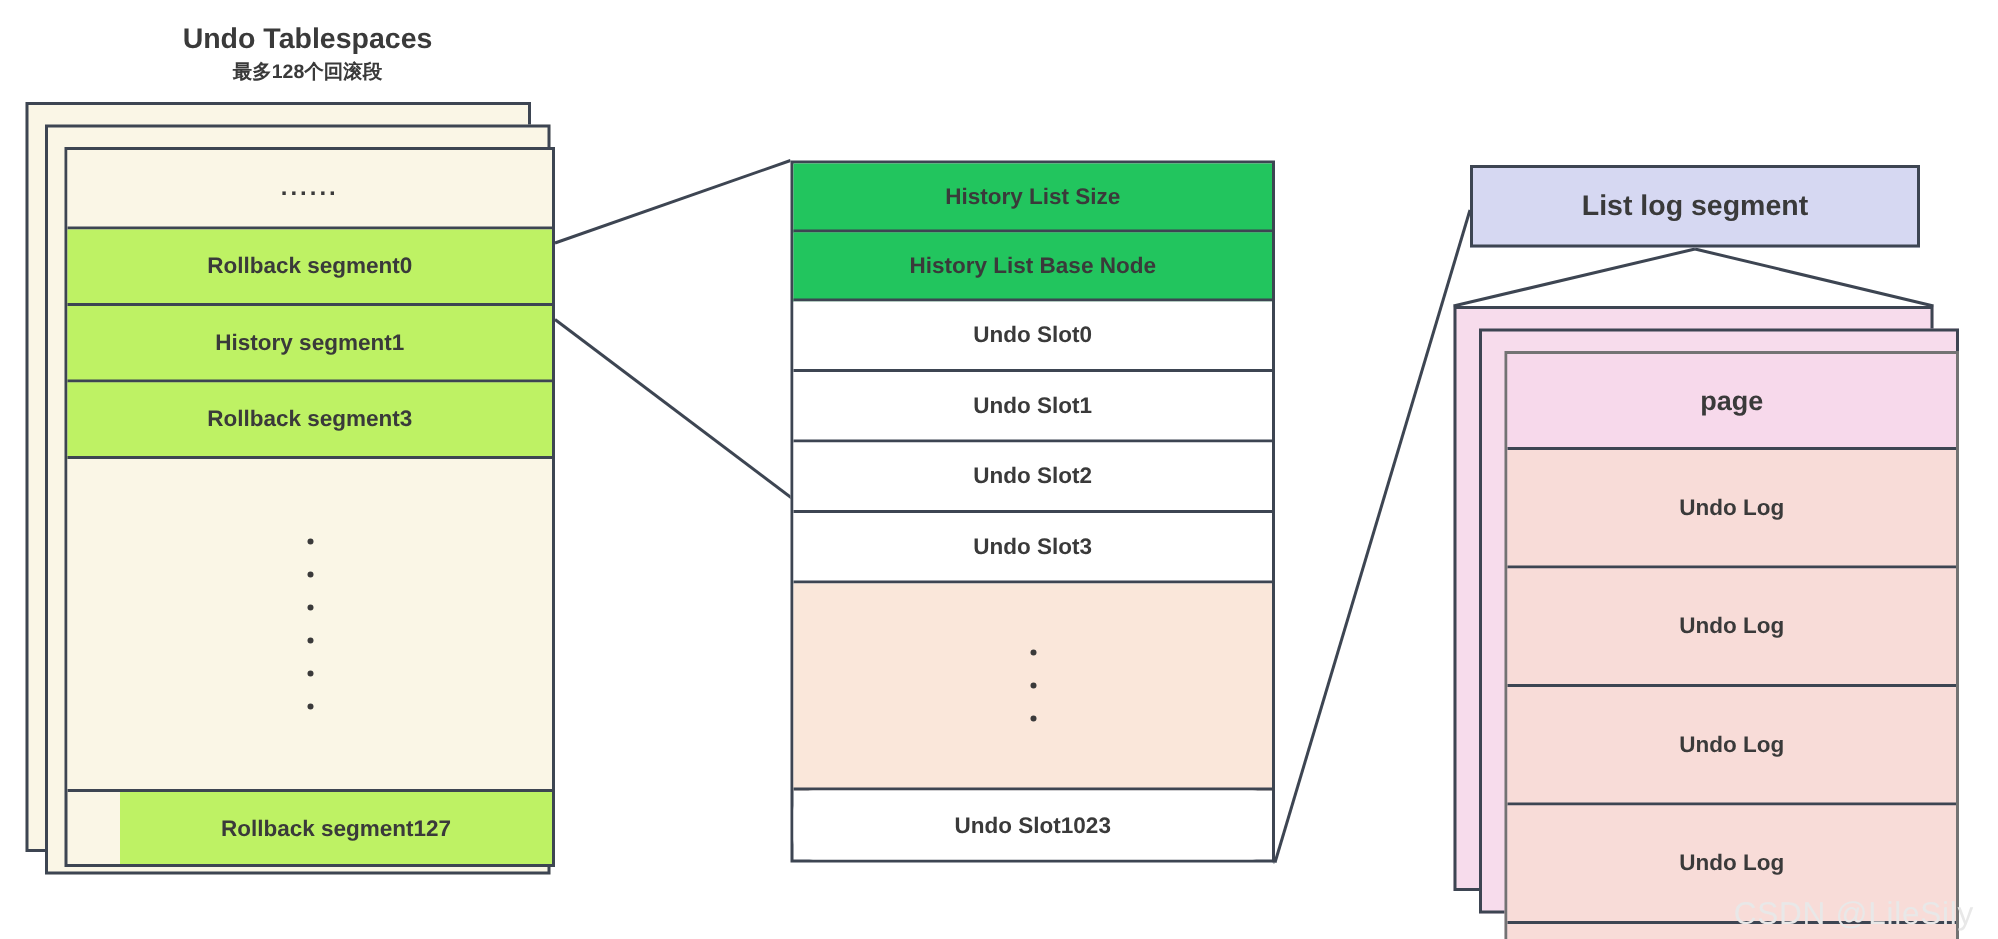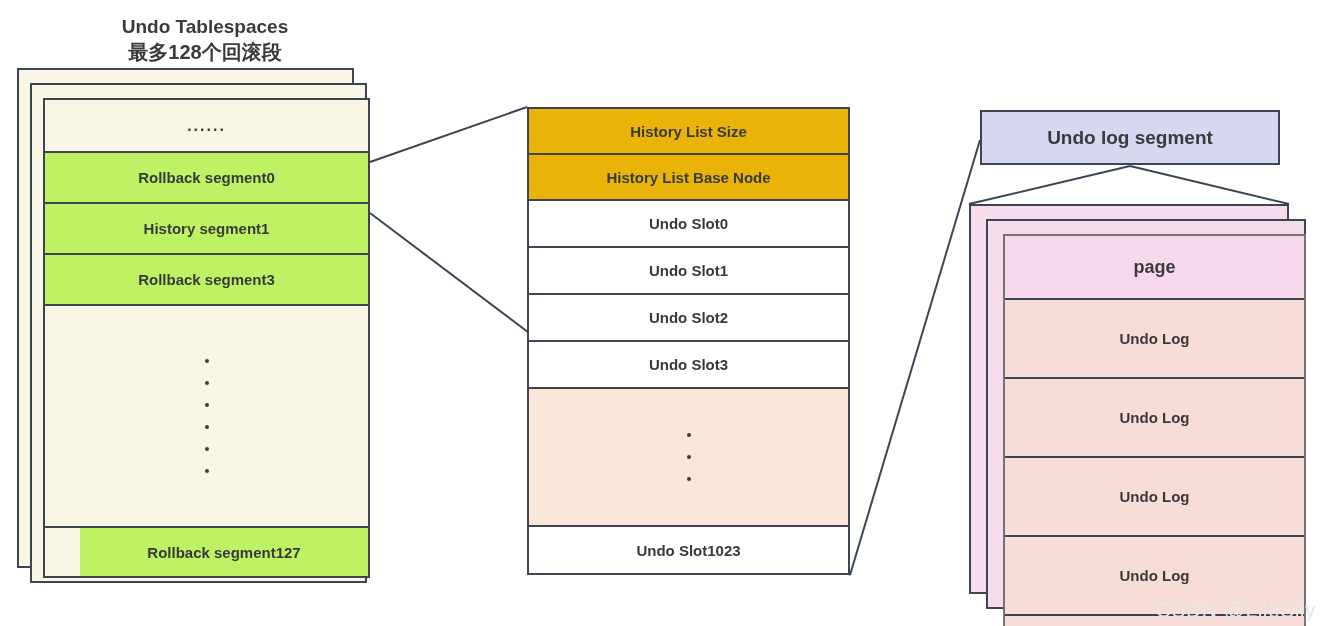--- a/index.html
+++ b/index.html
@@ -19,21 +19,21 @@
 
   
   .title-block {
     position: absolute;
     text-align: center;
     color: #3a3a3a;
     font-weight: bold;
     line-height: 1.32;
   }
   #tablespaces-title { left: 40px; top: 14px; width: 330px; font-size: 19px; }
-  #tablespaces-title .cn { font-size: 20px; display: block; }
+  #tablespaces-title .cn { font-size: 13px; display: block; }
 
   
   .stack-layer {
     position: absolute;
     border: 2px solid #3d4552;
   }
 
   
   #left-group { position: absolute; left: 0; top: 0; }
   .cream { background: #faf6e6; }
@@ -70,21 +70,21 @@
     background: #ffffff;
     display: flex; flex-direction: column;
   }
   #middle-main .row {
     display: flex; align-items: center; justify-content: center;
     font-size: 15px; font-weight: bold; color: #3a3a3a;
     border-bottom: 2px solid #3d4552;
     background: #ffffff;
     flex: 0 0 auto;
   }
-  #middle-main .row.teal { background: #eab308; height: 46px; }
+  #middle-main .row.teal { background: #22c55e; height: 46px; }
   #middle-main .row.slot { height: 47px; }
   #middle-main .row.orange-dots { background: #fae7da; flex: 1 1 auto; }
   #middle-main .row.last-row { height: 46px; border-bottom: none; border-radius: 13px; }
 
   
   #seg-header {
     position: absolute;
     left: 980px; top: 110px; width: 300px; height: 55px;
     border: 2px solid #3d4552;
     background: #d6d8f2;
@@ -175,21 +175,21 @@
     <div class="row orange-dots">
       <span class="vdots">
         <i></i>
           <i></i>
           <i></i>
       </span>
     </div>
     <div class="row last-row">Undo Slot1023</div>
   </div>
 
-  <div id="seg-header">Undo log segment</div>
+  <div id="seg-header">List log segment</div>
 
   <div class="stack-layer pinkpaper" id="page-l1"></div>
   <div class="stack-layer pinkpaper" id="page-l2"></div>
   <div id="page-main">
     <div class="row page-head">page</div>
     <div class="row">Undo Log</div>
     <div class="row">Undo Log</div>
     <div class="row">Undo Log</div>
     <div class="row">Undo Log</div>
     <div class="row last-row">Undo Log</div>

